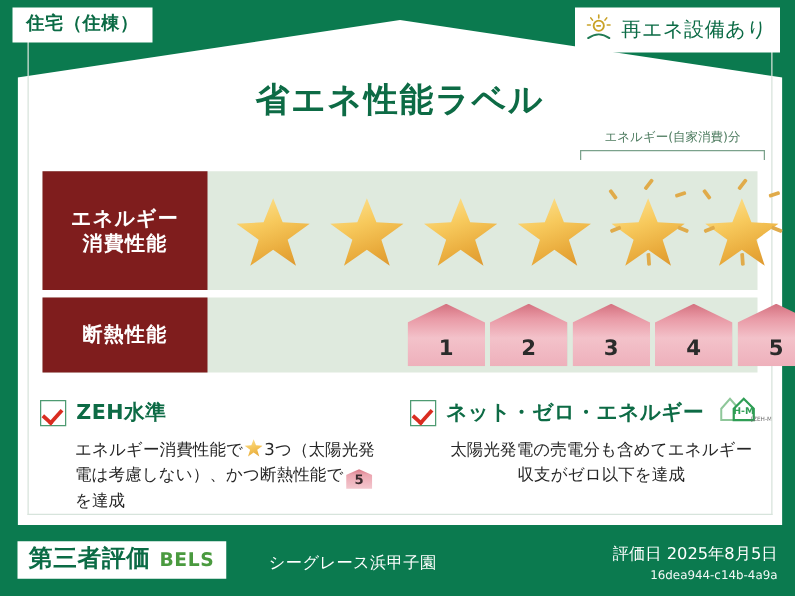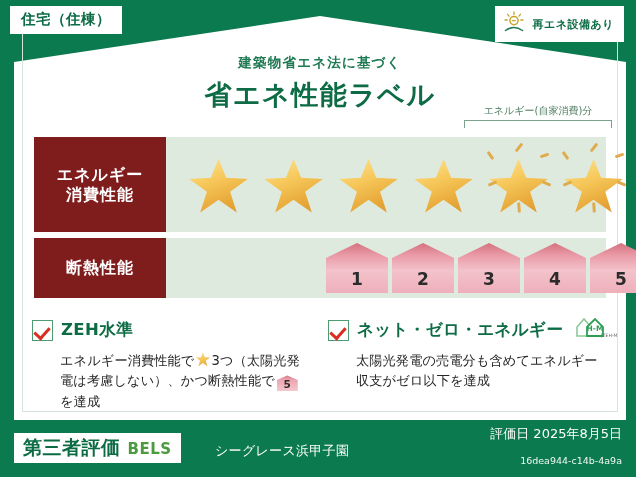--- a/index.html
+++ b/index.html
@@ -52,22 +52,22 @@
     right: 12px; top: 6px;
     background: #ffffff;
     display: flex;
     align-items: center;
     gap: 6px;
     padding: 5px 10px 5px 7px;
     z-index: 6;
   }
   .tag-renewable .label {
     color: #0b6b45;
-    font-weight: bold;
-    font-size: 11px;
+    font-weight: normal;
+    font-size: 16px;
     letter-spacing: .5px;
     line-height: 1;
   }
 
   
   .title-wrap {
     position: absolute;
     left: 0; top: 56px;
     width: 640px;
     text-align: center;
@@ -180,21 +180,21 @@
     filter: drop-shadow(1px 1px 1px rgba(120,60,70,.35));
   }
 
   
   .crit {
     position: absolute;
     top: 318px;
     width: 278px;
   }
   .crit-left  { left: 32px; }
-  .crit-right { left: 328px; }
+  .crit-right { left: 328px; text-align: center; }
 
   .crit-head {
     display: flex;
     align-items: center;
     gap: 8px;
     height: 24px;
   }
   .chk {
     width: 21px; height: 21px;
     border: 1.6px solid #4e9b72;
@@ -289,21 +289,21 @@
     z-index: 6;
   }
   .footer-right {
     position: absolute;
     right: 14px; bottom: 12px;
     text-align: right;
     color: #ffffff;
     z-index: 6;
   }
   .footer-date { font-size: 13px; line-height: 1; }
-  .footer-id   { font-size: 9.5px; line-height: 1; margin-top: 16px; opacity: .95; }
+  .footer-id   { font-size: 9.5px; line-height: 1; margin-top: 6px; opacity: .95; }
 </style>
 </head>
 <body>
 
 <div id="root">
 
   <div class="card"></div>
   <div class="card-inner-border"></div>
 
   <div class="tag-dwelling">住宅（住棟）</div>
@@ -320,21 +320,20 @@
         </g>
         <circle cx="12" cy="9.6" r="4.1" fill="none" stroke="#c9a227" stroke-width="1.5"></circle>
         <path d="M10.6 9.6h2.6" stroke="#c9a227" stroke-width="1.4" stroke-linecap="round"></path>
         <path d="M3.5 19.5 Q12 13.5 20.5 19.5" fill="none" stroke="#1f7a53" stroke-width="1.5" stroke-linecap="round"></path>
       </svg>
     </span>
     <span class="label">再エネ設備あり</span>
   </div>
 
   <div class="title-wrap">
-    <div class="title-sub">建築物省エネ法に基づく</div>
     <div class="title-main">省エネ性能ラベル</div>
   </div>
 
   <div class="row row-energy">
     <div class="row-label">
       <span>エネルギー</span>
       <span>消費性能</span>
     </div>
     <div class="row-body">
       <div class="solar-anno">

